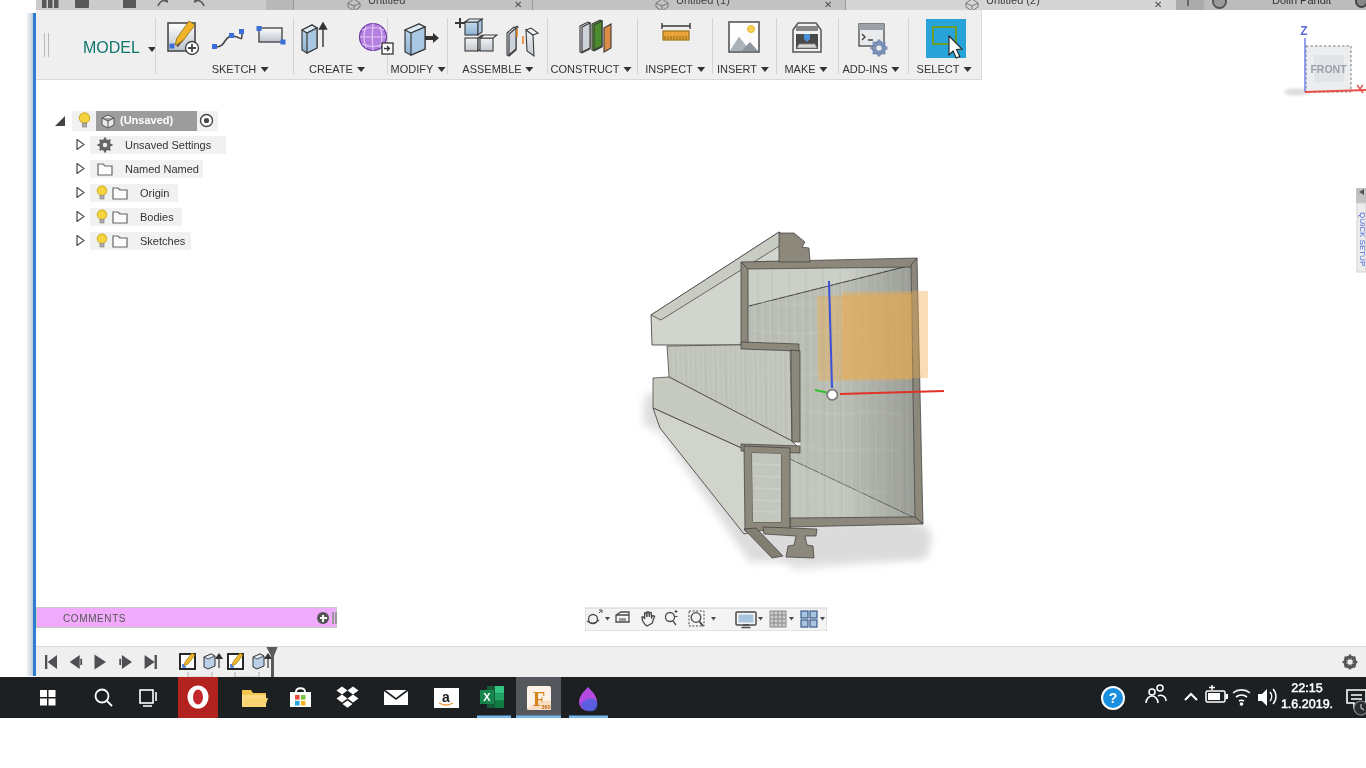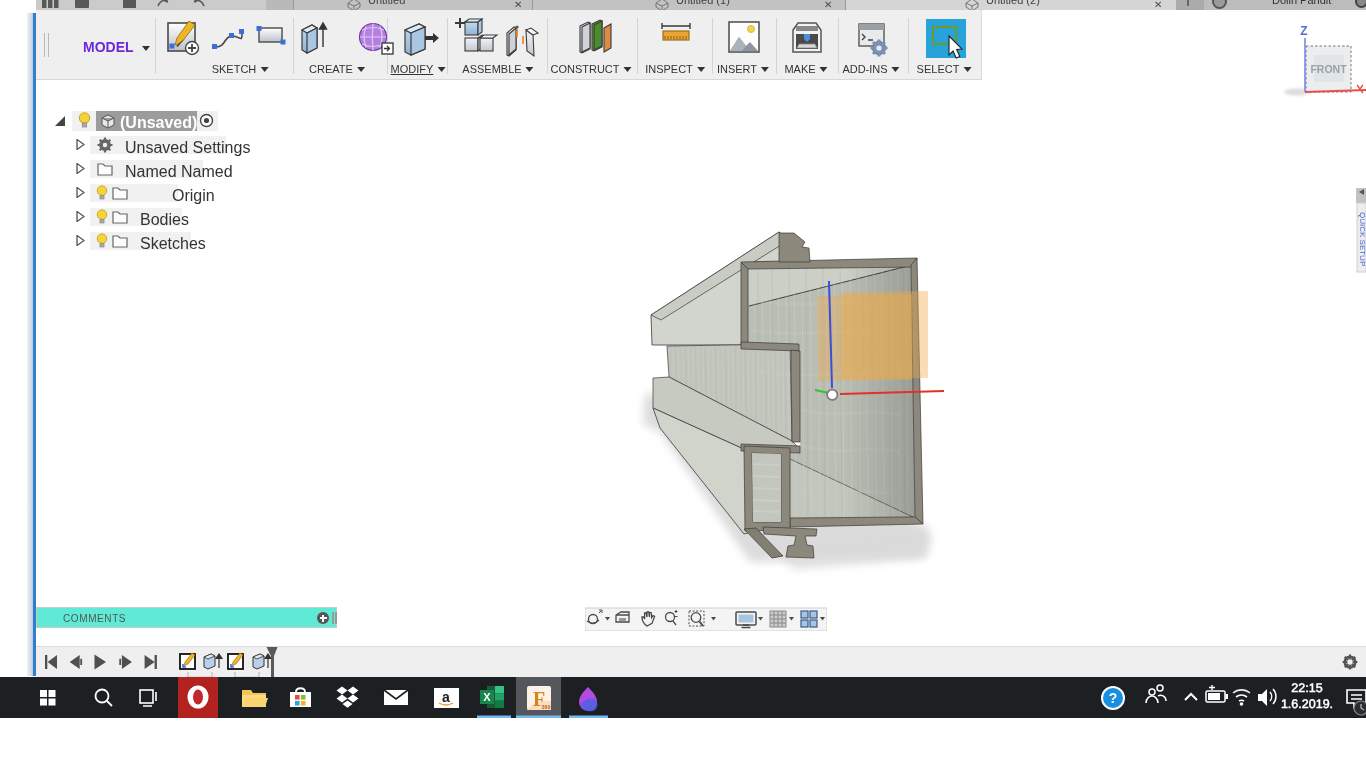--- a/index.html
+++ b/index.html
@@ -21,23 +21,23 @@
      border-right:4px solid transparent; border-top:5px solid #333; margin-left:4px;
      vertical-align:1px;}
   
   #ledge { left:27px; top:13px; width:9px; height:663px;
      background:linear-gradient(to right,#eef2f6,#ccd6e0 55%,#b9c9d8 65%,#2e7fd0 72%); }
   
   #bheader { left:36px; top:83px; width:301px; height:21px; background:#f7f7f7;
      border:1px solid #c9c9c9; }
   .ptext { position:absolute; font-size:10px; color:#555; letter-spacing:0.6px; }
   .row { position:absolute; background:#f1f1f1; height:18px; }
-  .rowtext { position:absolute; font-size:16px; color:#333; white-space:nowrap; }
+  .rowtext { position:absolute; font-size:11px; color:#333; white-space:nowrap; }
   
-  #cheader { left:36px; top:607px; width:301px; height:21px; background:#5eead4;
+  #cheader { left:36px; top:607px; width:301px; height:21px; background:#f0abfc;
      border:1px solid #c9c9c9; }
   
   #timeline { left:36px; top:646px; width:1330px; height:31px; background:#efefef;
      border-top:1px solid #dcdcdc; }
   
   #taskbar { left:0; top:677px; width:1366px; height:41px; background:#1d2023; }
 </style>
 </head>
 <body>
 <div id="page">
@@ -76,27 +76,27 @@
     </svg>
     <div class="abs" style="left:1151px;top:-3px;width:2px;height:9px;background:#666;"></div>
     <div class="abs" style="left:1176px;top:-6px;width:15px;height:15px;border:2px solid #555;border-radius:50%;background:#9a9a9a;"></div>
     <div class="tablabel" style="left:1236px;color:#333;">Dolin Pandit</div>
     <div class="abs" style="left:1319px;top:-5px;width:13px;height:13px;border:2px solid #444;border-radius:50%;background:#888;"></div>
   </div>
 
   <div id="toolbar" class="abs">
     <div class="abs" style="left:8px;top:23px;width:1px;height:24px;background:#b9b9b9;"></div>
     <div class="abs" style="left:12px;top:23px;width:1px;height:24px;background:#b9b9b9;"></div>
-    <div class="abs" style="left:47px;top:29px;font-size:14px;font-weight:bold;color:#6d28d9;">MODEL<span class="caret" style="margin-left:8px;"></span></div>
+    <div class="abs" style="left:47px;top:29px;font-size:16px;font-weight:normal;color:#0f766e;">MODEL<span class="caret" style="margin-left:8px;"></span></div>
     <div class="sep" style="left:119px;"></div>
     <div class="tlabel" style="left:188px;margin-left:16px;">SKETCH<span class="caret"></span></div>
     <div class="sep" style="left:257px;"></div>
     <div class="tlabel" style="left:301px;">CREATE<span class="caret"></span></div>
     <div class="sep" style="left:351px;"></div>
-    <div class="tlabel" style="left:382px;text-decoration:underline;">MODIFY<span class="caret"></span></div>
+    <div class="tlabel" style="left:382px;">MODIFY<span class="caret"></span></div>
     <div class="sep" style="left:411px;"></div>
     <div class="tlabel" style="left:462px;">ASSEMBLE<span class="caret"></span></div>
     <div class="sep" style="left:511px;"></div>
     <div class="tlabel" style="left:555px;">CONSTRUCT<span class="caret"></span></div>
     <div class="sep" style="left:601px;"></div>
     <div class="tlabel" style="left:639px;">INSPECT<span class="caret"></span></div>
     <div class="sep" style="left:676px;"></div>
     <div class="tlabel" style="left:707px;">INSERT<span class="caret"></span></div>
     <div class="sep" style="left:740px;"></div>
     <div class="tlabel" style="left:770px;">MAKE<span class="caret"></span></div>
@@ -391,21 +391,21 @@
     <svg class="abs" style="left:76px;top:187px;" width="9" height="11" viewBox="0 0 9 11">
         <path d="M1,0.5 L8,5.5 L1,10.5 Z" fill="none" stroke="#555" stroke-width="1.3"></path>
       </svg>
     <svg class="abs" style="left:96px;top:185px;" width="12" height="16" viewBox="0 0 13 17">
       <circle cx="6.5" cy="6" r="5.2" fill="#f5d33c" stroke="#c9a515" stroke-width="1"></circle>
       <rect x="4.3" y="11" width="4.4" height="4" fill="#aaa" stroke="#888" stroke-width="0.7"></rect>
     </svg>
     <svg class="abs" style="left:112px;top:186px;" width="16" height="14" viewBox="0 0 16 14">
       <path d="M1,2 L6,2 L8,4 L15,4 L15,13 L1,13 Z" fill="#fcfcfc" stroke="#666" stroke-width="1.2"></path>
     </svg>
-    <div class="rowtext" style="left:140px;top:187px;margin-left:32px;">Origin</div>
+    <div class="rowtext" style="left:140px;top:187px;">Origin</div>
 
     <div class="row" style="left:90px;top:208px;width:92px;"></div>
     <svg class="abs" style="left:76px;top:211px;" width="9" height="11" viewBox="0 0 9 11">
         <path d="M1,0.5 L8,5.5 L1,10.5 Z" fill="none" stroke="#555" stroke-width="1.3"></path>
       </svg>
     <svg class="abs" style="left:96px;top:209px;" width="12" height="16" viewBox="0 0 13 17">
       <circle cx="6.5" cy="6" r="5.2" fill="#f5d33c" stroke="#c9a515" stroke-width="1"></circle>
       <rect x="4.3" y="11" width="4.4" height="4" fill="#aaa" stroke="#888" stroke-width="0.7"></rect>
     </svg>
     <svg class="abs" style="left:112px;top:210px;" width="16" height="14" viewBox="0 0 16 14">

